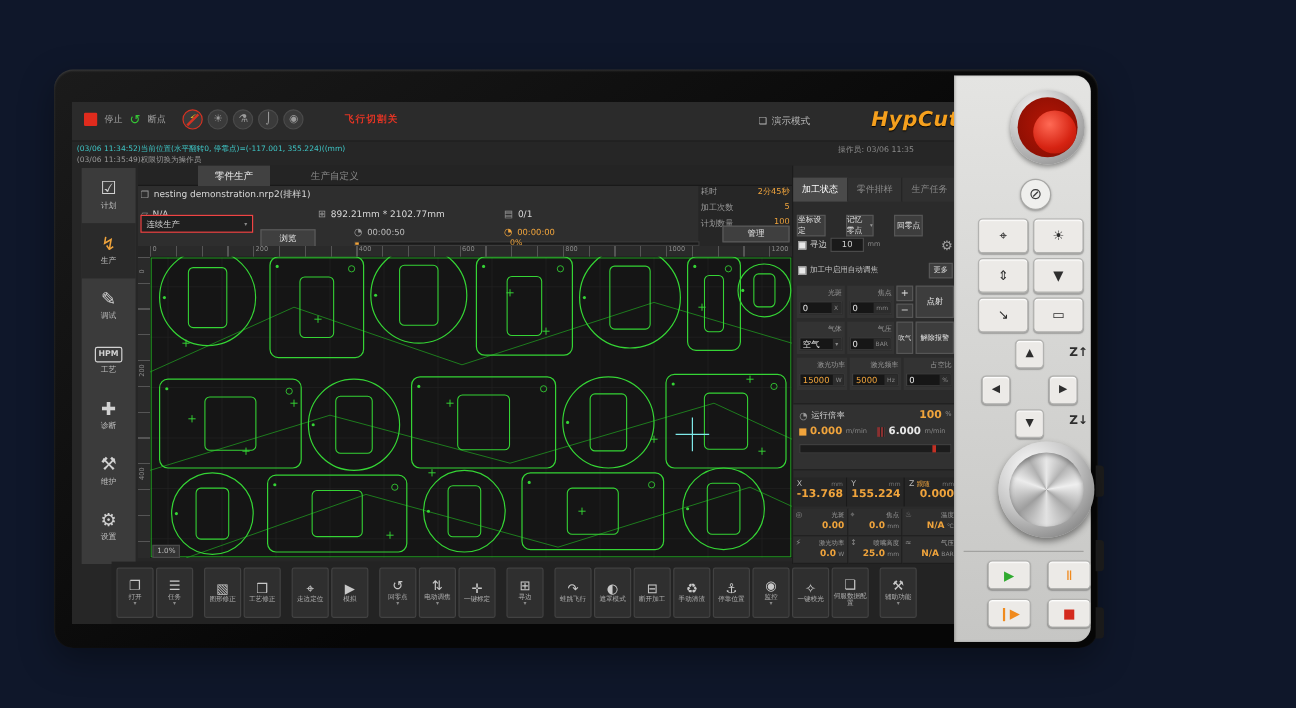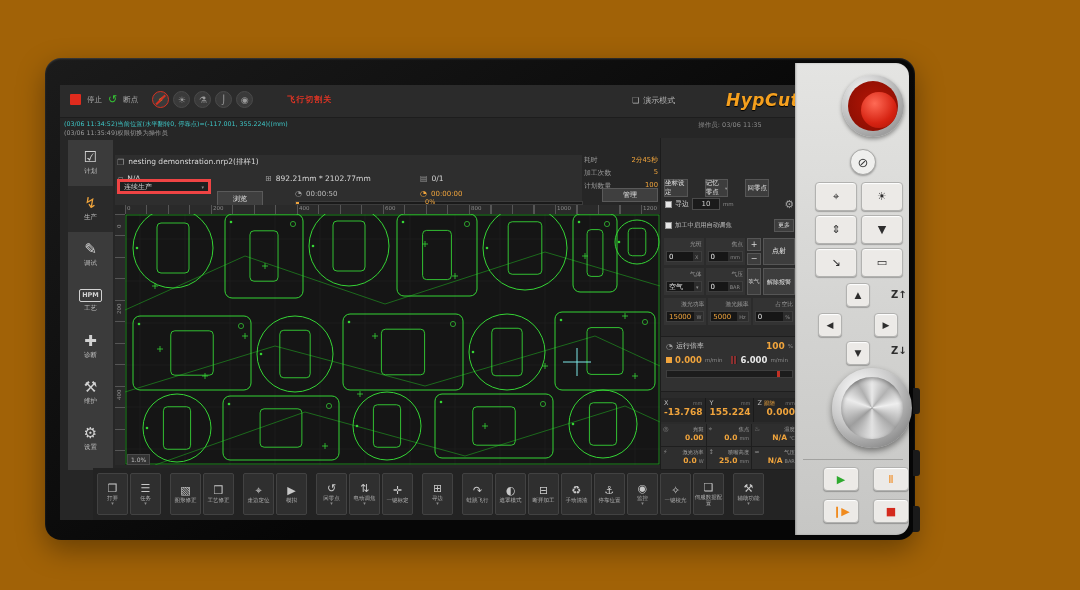--- a/index.html
+++ b/index.html
@@ -1,17 +1,17 @@
 <!DOCTYPE html>
 <html><head>
 <meta charset="utf-8">
 <style>
   html,body{margin:0;padding:0;background:#ffffff;}
   *{box-sizing:border-box;font-family:"DejaVu Sans","Liberation Sans",sans-serif;}
-  .stage{position:relative;width:1080px;height:590px;background:#a16207;overflow:hidden;}
+  .stage{position:relative;width:1080px;height:590px;background:#0f172a;overflow:hidden;}
 
   
   .device{position:absolute;left:45px;top:58px;width:870px;height:482px;border-radius:16px;
     background:linear-gradient(145deg,#1b1b1b,#060606 60%);box-shadow:0 10px 28px rgba(0,0,0,.35),inset 0 1px 2px rgba(255,255,255,.15);}
   .nub{position:absolute;right:-5px;width:7px;height:26px;background:#1a1a1a;border-radius:0 3px 3px 0;}
 
   
   .screen{position:absolute;left:15px;top:27px;width:740px;height:435px;background:#262626;overflow:hidden;}
 
   
@@ -44,21 +44,21 @@
 
   
   .tabstrip{position:absolute;left:55px;top:53px;width:545px;height:17px;background:#242424;border-bottom:1px solid #191919;}
   .tab{position:absolute;top:0;height:17px;padding:0 14px;font-size:8px;display:flex;align-items:center;color:#8a8a8a;}
   .tab.active{background:#414141;color:#f0f0f0;}
 
   
   .jobpanel{position:absolute;left:55px;top:70px;width:467px;height:50px;background:#2e2e2e;}
   .jrow{position:absolute;display:flex;align-items:center;gap:4px;font-size:7.5px;color:#d8d8d8;}
   .jico{font-size:8px;color:#9a9a9a;}
-  .jdrop{position:absolute;left:2px;top:24px;width:94px;height:15px;background:#1f1f1f;border:3px solid #ef4444;
+  .jdrop{position:absolute;left:2px;top:24px;width:94px;height:15px;background:#1f1f1f;border:1px solid #ef4444;
     display:flex;align-items:center;justify-content:space-between;padding:0 4px;font-size:7px;color:#cfcfcf;}
   .jbtn{position:absolute;left:102px;top:36px;width:46px;height:15px;background:#3f3f3f;border:1px solid #5a5a5a;
     display:flex;align-items:center;justify-content:center;font-size:7px;color:#e2e2e2;cursor:pointer;}
   .timer{font-size:7px;color:#bcbcbc;}
   .timer.orange{color:#f0a43c;}
   .pg-track{position:absolute;left:180px;top:46px;width:288px;height:4px;background:#1a1a1a;border:1px solid #3c3c3c;}
   .pg-fill{height:100%;width:1%;background:#f0a43c;}
   .pg-lbl{position:absolute;left:310px;top:43px;font-size:6.5px;color:#f0a43c;}
 
   
@@ -226,20 +226,28 @@
           <div class="sb-item">
             <div class="sb-ico">⚒</div>
             <div class="sb-lbl">维护</div>
           </div>
           <div class="sb-item">
             <div class="sb-ico">⚙</div>
             <div class="sb-lbl">设置</div>
           </div>
         </div>
 
+      <div class="tabstrip">
+        <div class="tab active" style="left:50px">
+          <span>零件生产</span>
+        </div>
+        <div class="tab" style="left:130px">
+          <span>生产自定义</span>
+        </div>
+      </div>
 
       <div class="jobpanel">
         <div class="jrow" style="left:2px;top:2px">
           <span class="jico">❐</span>
           <span>nesting demonstration.nrp2(排样1)</span>
         </div>
         <div class="jrow" style="left:2px;top:19px">
           <span class="jico">▱</span>
           <span>N/A</span>
         </div>
@@ -501,20 +509,25 @@
             <span class="lbl">伺服数据配置</span>
           </div>
           <div class="tbb gap">
             <span class="ico">⚒</span>
             <span class="lbl">辅助功能</span>
             <span class="car">▾</span>
           </div>
         </div>
 
       <div class="rpanel">
+        <div class="rtabs" id="rtabs">
+            <div class="rtab active">加工状态</div>
+            <div class="rtab">零件排样</div>
+            <div class="rtab">生产任务</div>
+          </div>
         <div class="rbtns">
           <div class="rbtn">
               <span>坐标设定</span>
             </div>
           <div class="rbtn">
             <span>记忆零点</span>
             <span style="font-size:4.5px;color:#999">▾</span>
           </div>
           <div class="rbtn">
               <span>回零点</span>

